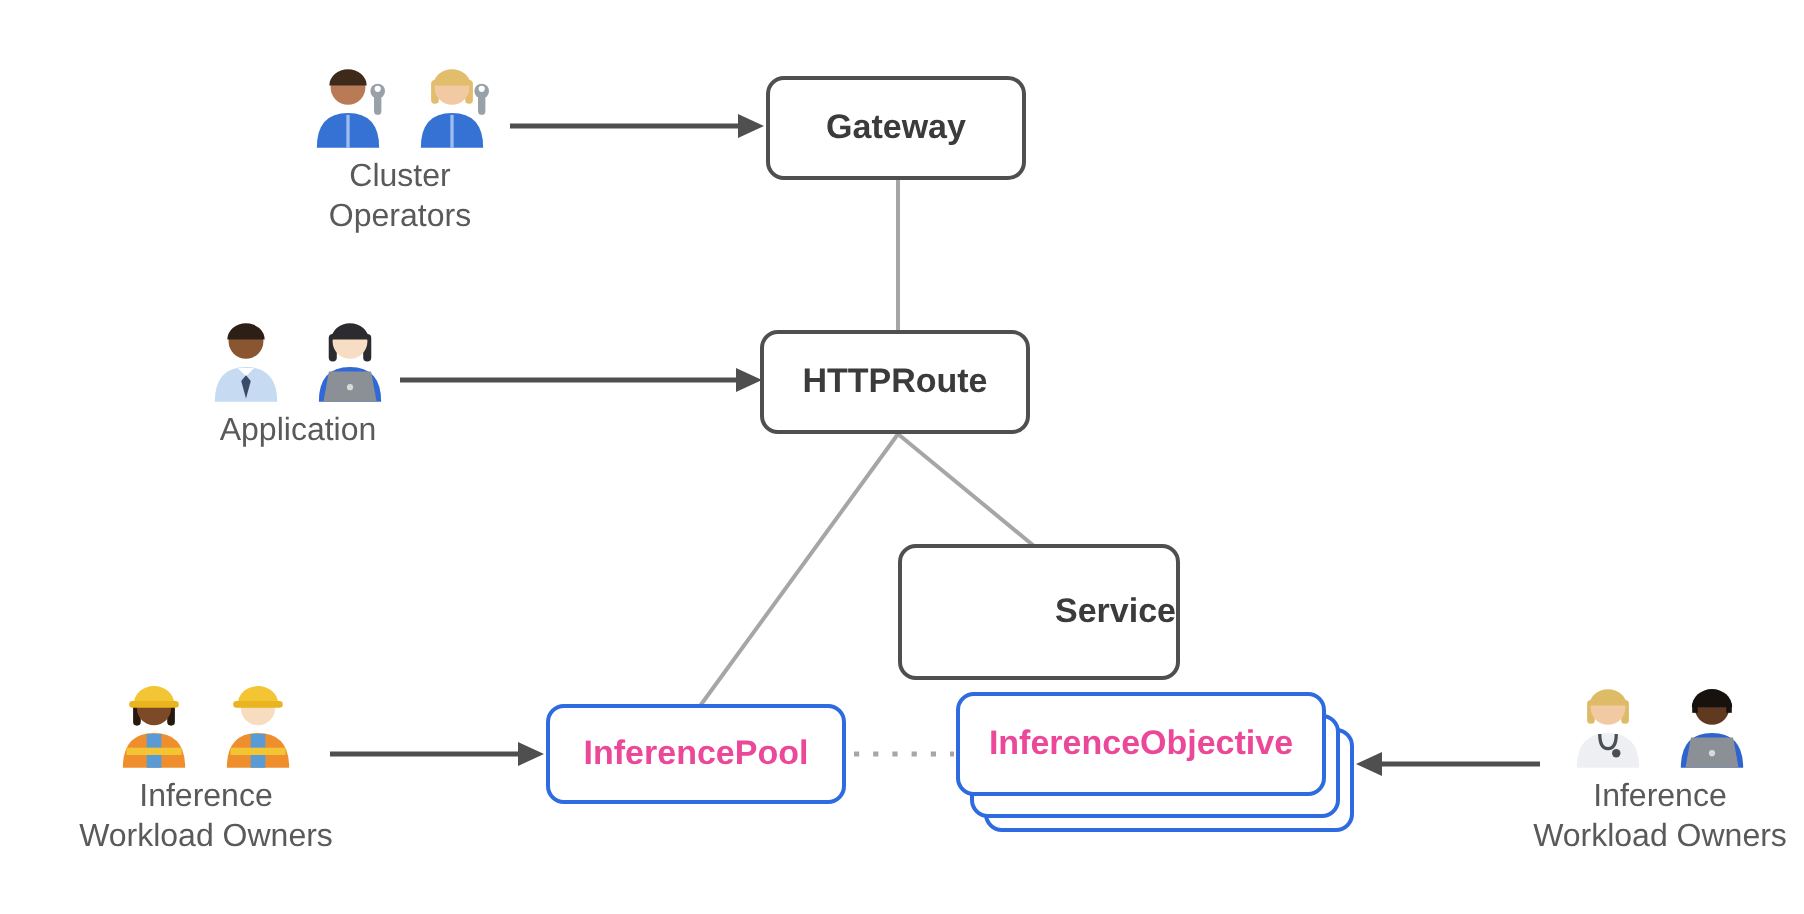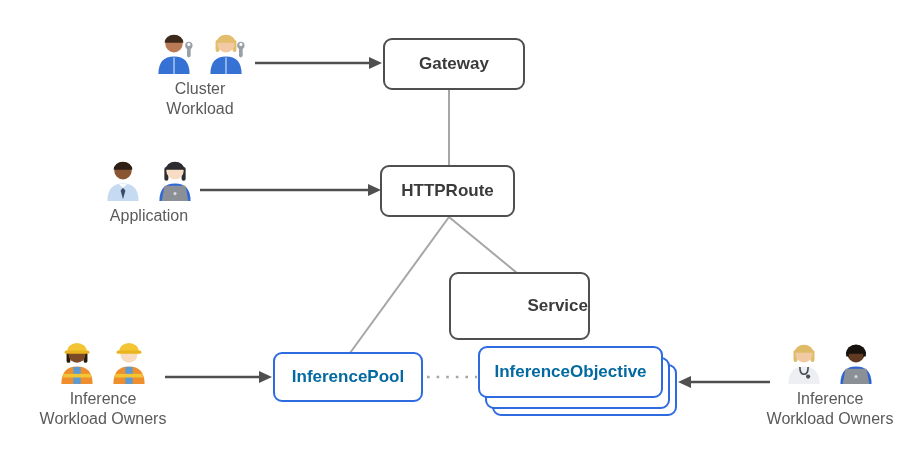--- a/index.html
+++ b/index.html
@@ -7,22 +7,22 @@
     position:relative;width:902px;height:457px;background:#ffffff;overflow:hidden;
     font-family:"Liberation Sans",sans-serif;
   }
   svg.overlay{position:absolute;left:0;top:0;width:902px;height:457px;}
   .node{
     position:absolute;background:#ffffff;border-radius:9px;
     display:flex;align-items:center;justify-content:center;
     font-weight:bold;font-size:17px;color:#3b3b3b;
     border:2.5px solid #4f4f4f;box-sizing:border-box;
   }
-  .node.blue{border-color:#2e6ae0;color:#0369a1;}
-  #node-gateway{left:383px;top:38px;width:142px;height:52px;}
+  .node.blue{border-color:#2e6ae0;color:#ec4899;}
+  #node-gateway{left:383px;top:38px;width:130px;height:52px;}
   #node-httproute{left:380px;top:165px;width:135px;height:52px;}
   #node-service{left:449px;top:272px;width:141px;height:68px;justify-content:flex-end;}
   #node-inferencepool{left:273px;top:352px;width:150px;height:50px;}
   .stack-layer{position:absolute;width:185px;height:52px;background:#fff;border:2.5px solid #2e6ae0;border-radius:9px;box-sizing:border-box;}
   #stack-3{left:492px;top:364px;}
   #stack-2{left:485px;top:357px;}
   #node-inferenceobjective{left:478px;top:346px;width:185px;height:52px;}
   .actor{position:absolute;width:170px;text-align:center;}
   .actor .people{display:flex;justify-content:center;gap:8px;height:46px;}
   .actor .label{margin-top:5px;font-size:16px;line-height:20px;color:#5a5a5a;}
@@ -95,21 +95,21 @@
         <rect x="23.1" y="32" width="1.8" height="18" fill="#9dbdf0"></rect>
         <g fill="#98a0a8">
           <rect x="38.2" y="20" width="4" height="12" rx="2"></rect>
           <circle cx="40.2" cy="19" r="4"></circle>
           <circle cx="40.2" cy="17.8" r="1.7" fill="#ffffff"></circle>
         </g>
       </svg>
     </div>
     <div class="label">
       <span>Cluster</span>
-      <span>Workload</span>
+      <span>Operators</span>
     </div>
   </div>
 
   <div class="actor" id="actor-application-developers">
     <div class="people" aria-label="👨🏾‍💼 👩🏻‍💻">
       <svg width="44" height="46" viewBox="0 0 48 50">
         <circle cx="24" cy="17" r="9.5" fill="#8a5632"></circle>
         <path d="M13.8 16 a10.2 8.8 0 0 1 20.4 0 z" fill="#2d1f16"></path>
         <path d="M7 50 Q7 31 24 31 Q41 31 41 50 Z" fill="#c6dbf2"></path>
         <path d="M19.5 31.5 L24 36 L28.5 31.5 Z" fill="#ffffff"></path>

